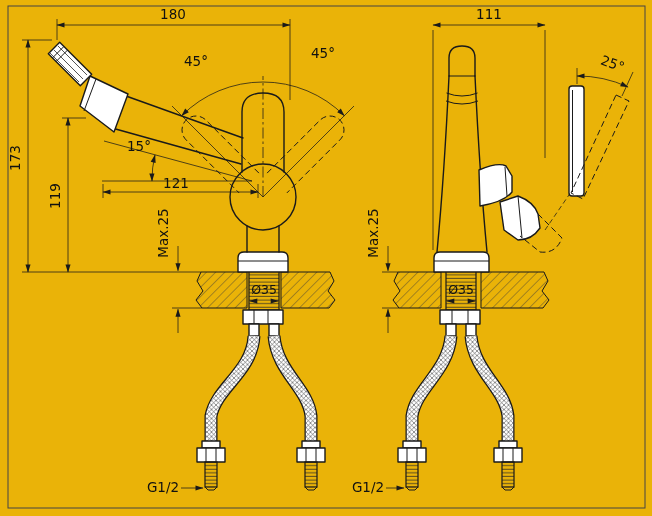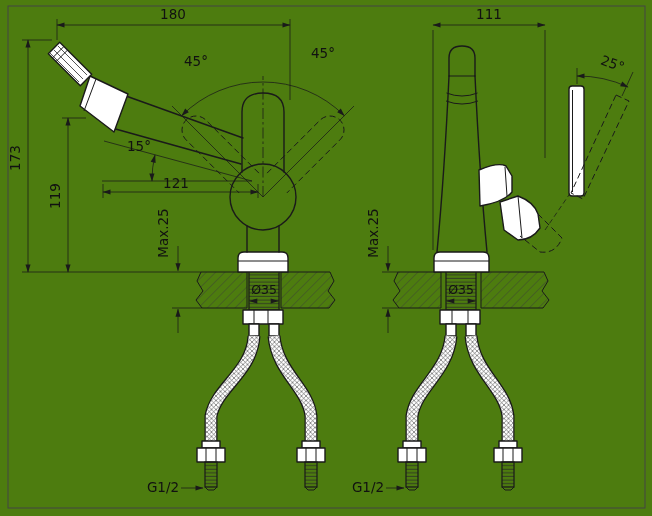--- a/index.html
+++ b/index.html
@@ -1,17 +1,17 @@
 <!DOCTYPE html>
 <html><head>
 <meta charset="utf-8">
 <style>
   html,body{margin:0;padding:0;background:#e8e8e8;}
   .stage{
-    width:652px;height:516px;background:#4d7c0f;position:relative;
+    width:652px;height:516px;background:#eab308;position:relative;
     font-family:"DejaVu Sans", sans-serif;overflow:hidden;
   }
   svg{position:absolute;left:0;top:0;}
   .ol{stroke:#1a1a1a;stroke-width:1.4;fill:none;stroke-linejoin:round;stroke-linecap:round;}
   .olf{stroke:#1a1a1a;stroke-width:1.4;fill:#ffffff;stroke-linejoin:round;}
   .thin{stroke:#1a1a1a;stroke-width:0.75;fill:none;}
   .med{stroke:#1a1a1a;stroke-width:1;fill:none;}
   .dash{stroke:#1a1a1a;stroke-width:1;fill:none;stroke-dasharray:6 3.5;stroke-linejoin:round;}
   .dashthin{stroke:#1a1a1a;stroke-width:0.75;fill:none;stroke-dasharray:5 3;}
   .cl{stroke:#1a1a1a;stroke-width:0.75;fill:none;stroke-dasharray:11 3 2.5 3;}

